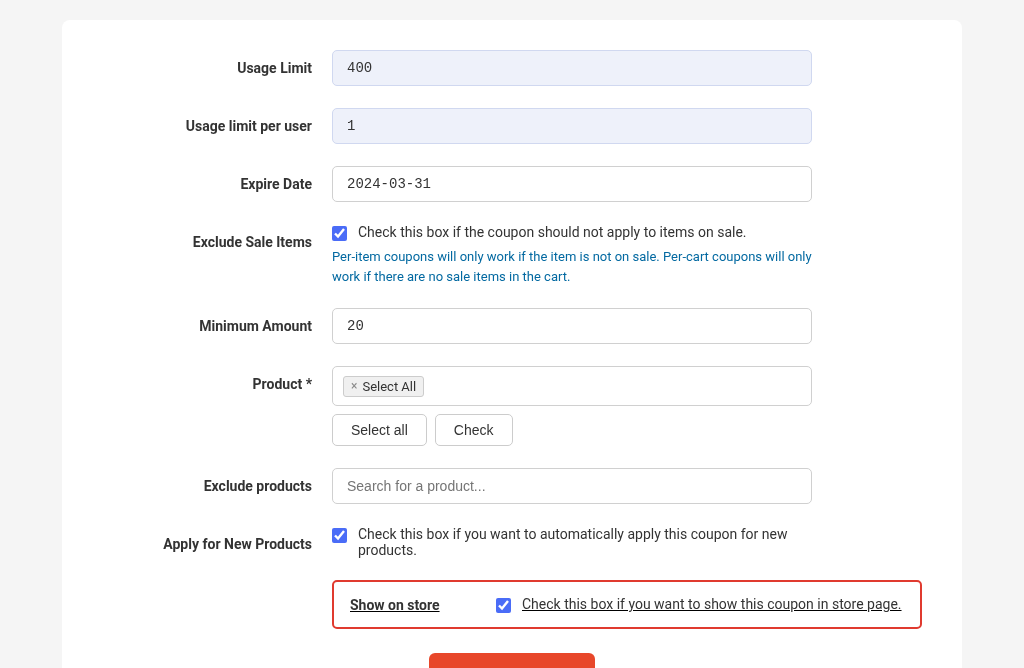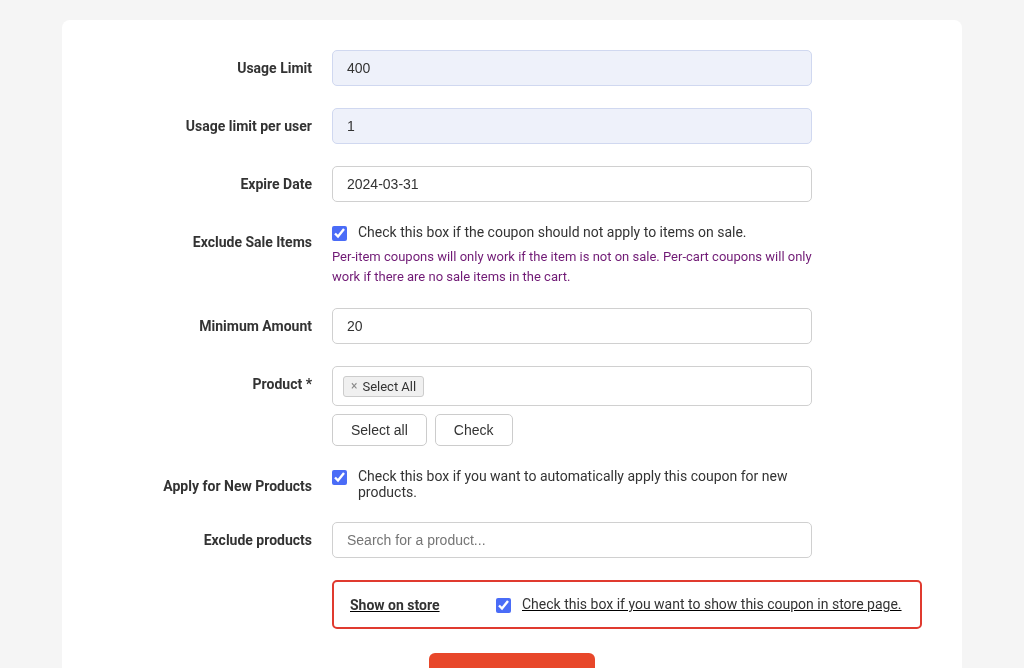--- a/index.html
+++ b/index.html
@@ -49,20 +49,21 @@
 
     .input-field {
       width: 100%;
       padding: 9px 14px;
       border: 1px solid #d0d0d0;
       border-radius: 5px;
       font-size: 14px;
       color: #333;
       outline: none;
       background: #fff;
+      font-family: Liberation Mono, monospace;
     }
 
     .input-field.light-blue {
       background-color: #eef1fa;
       border: 1px solid #d0d8f0;
     }
 
     .checkbox-row {
       display: flex;
       align-items: flex-start;
@@ -77,21 +78,21 @@
       flex-shrink: 0;
     }
 
     .checkbox-text {
       font-size: 14px;
       color: #333;
     }
 
     .helper-text {
       font-size: 13px;
-      color: #701a75;
+      color: #0369a1;
       margin-top: 6px;
       line-height: 1.5;
     }
 
     .product-select-box {
       border: 1px solid #d0d0d0;
       border-radius: 5px;
       padding: 8px 10px;
       min-height: 40px;
       display: flex;
@@ -246,33 +247,33 @@
         </div>
       </div>
       <div class="product-buttons">
         <button class="btn-select-all">Select all</button>
         <button class="btn-clear">Check</button>
       </div>
     </div>
   </div>
 
   <div class="form-row">
+    <div class="form-label">Exclude products</div>
+    <div class="form-control">
+      <input class="search-input" type="text" placeholder="Search for a product..." style="">
+    </div>
+  </div>
+
+  <div class="form-row">
     <div class="form-label">Apply for New Products</div>
     <div class="form-control">
       <div class="checkbox-row">
         <input type="checkbox" checked="" style="">
         <span class="checkbox-text">Check this box if you want to automatically apply this coupon for new products.</span>
       </div>
-    </div>
-  </div>
-
-  <div class="form-row">
-    <div class="form-label">Exclude products</div>
-    <div class="form-control">
-      <input class="search-input" type="text" placeholder="Search for a product..." style="">
     </div>
   </div>
 
   <div class="form-row show-store">
     <div class="form-label" style="padding-top:0;"></div>
     <div class="show-store-wrapper">
       <div class="show-on-store-row">
         <span class="show-on-store-label">Show on store</span>
         <div class="checkbox-row">
           <input type="checkbox" checked="" style="">

